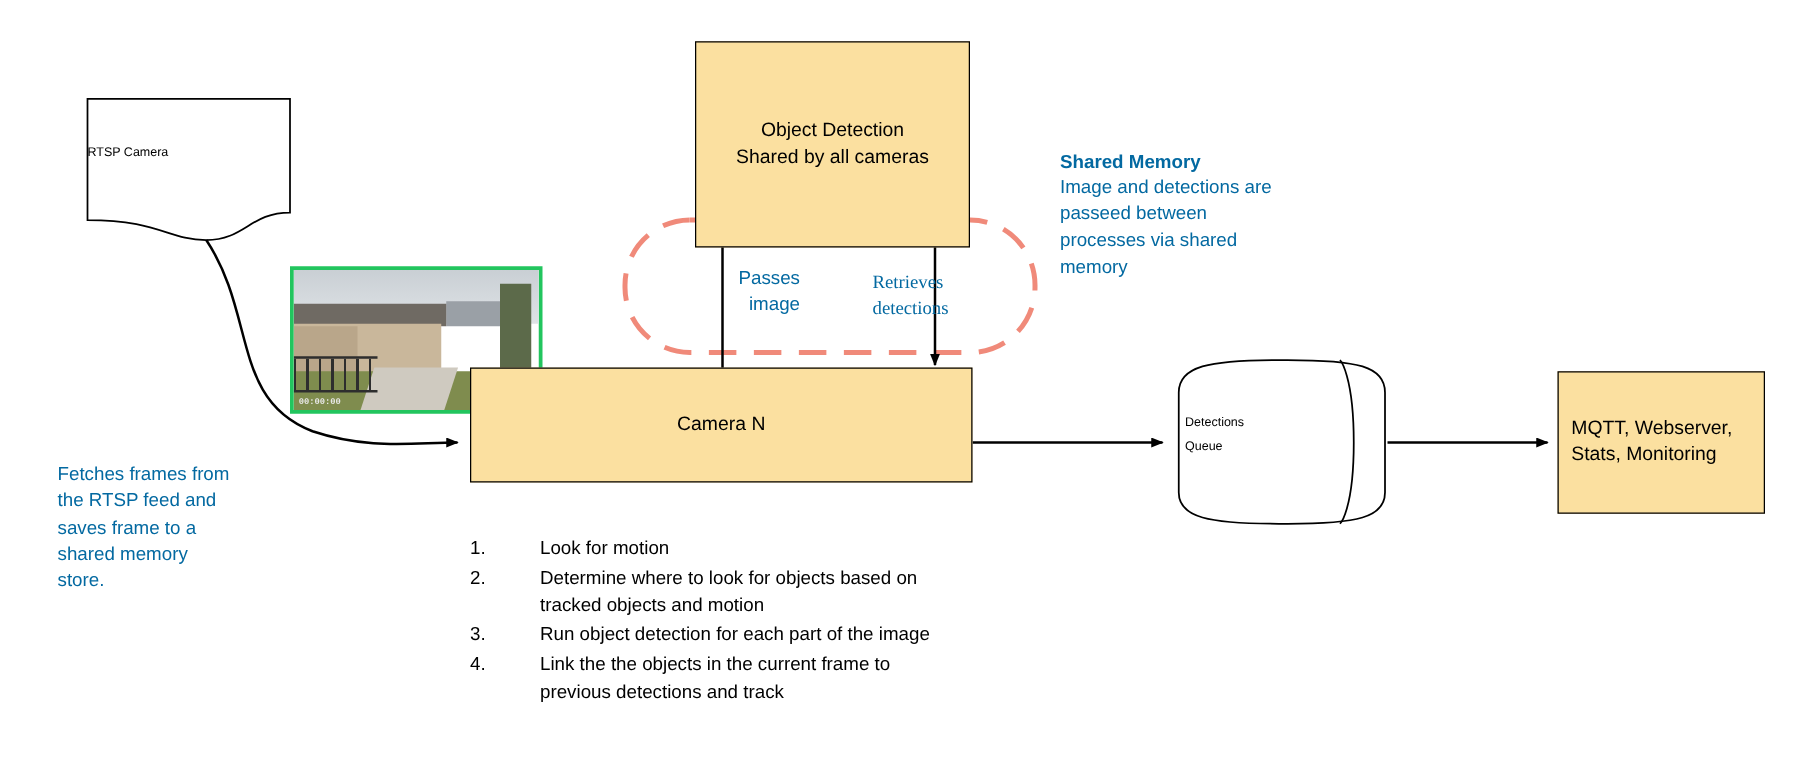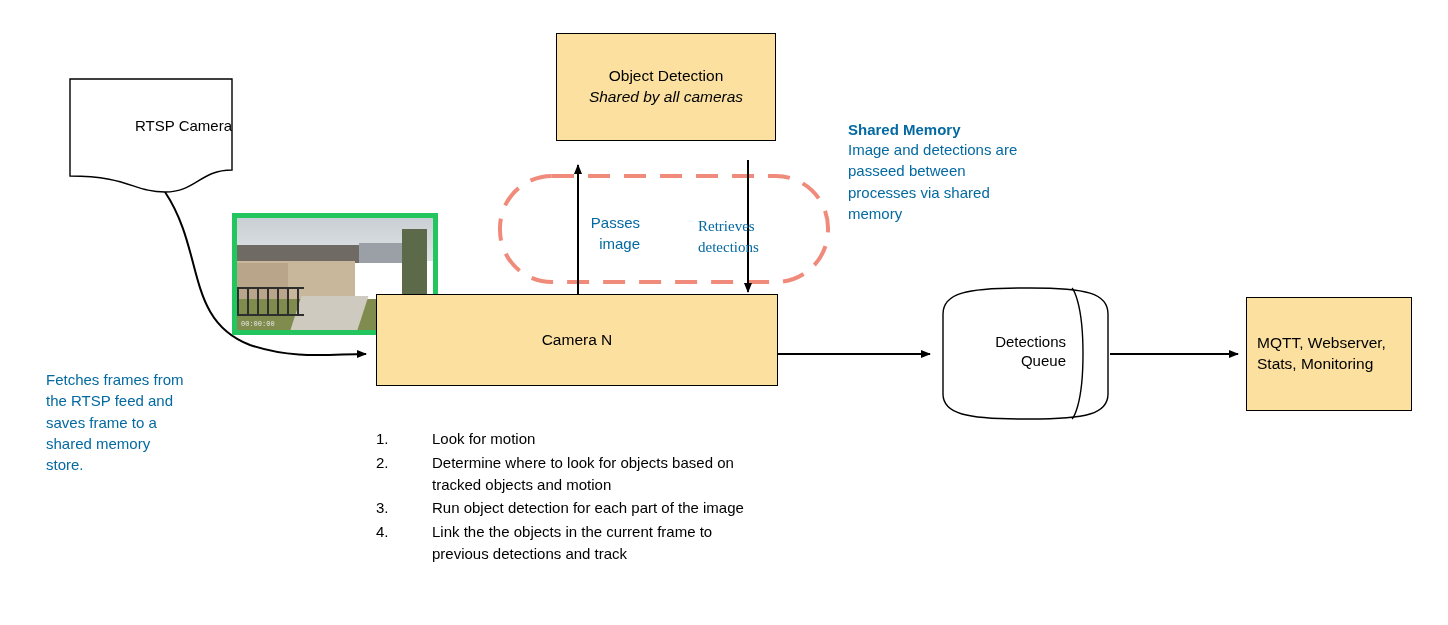--- a/index.html
+++ b/index.html
@@ -27,21 +27,20 @@
     display: flex;
     flex-direction: column;
     align-items: center;
     justify-content: center;
     text-align: center;
     font-size: 15.5px;
     color: #000000;
     line-height: 1.35;
   }
   .box .sub {
-    font-style: italic;
   }
   .text-block {
     position: absolute;
     font-size: 15px;
     line-height: 1.42;
     color: #0369a1;
     white-space: pre-wrap;
   }
   .text-block.bold-head {
     font-weight: bold;
@@ -49,22 +48,22 @@
   svg.layer {
     position: absolute;
     left: 0;
     top: 0;
     width: 1448px;
     height: 625px;
     overflow: visible;
   }
   .doc-label {
     position: absolute;
-    font-size: 15px;
-    text-align: right;
+    font-size: 10px;
+    text-align: left;
     color: #000000;
   }
   .list {
     position: absolute;
     font-size: 15px;
     line-height: 1.45;
     color: #000000;
   }
   .list-row {
     display: flex;
@@ -73,22 +72,23 @@
   .list-num {
     width: 56px;
     flex: 0 0 56px;
   }
   .list-txt {
     flex: 1 1 auto;
     max-width: 330px;
   }
   .cam-photo {
     position: absolute;
-    border: 5px solid #22c55e;
+    border: 3px solid #22c55e;
     overflow: hidden;
+    font-weight: bold;
   }
   .photo-inner {
     position: absolute;
     left: 0; top: 0; right: 0; bottom: 0;
   }
   .sky {
     position: absolute; left: 0; top: 0; width: 100%; height: 38%;
     background: linear-gradient(#c9cfd4, #dfe3e6);
   }
   .roof {
@@ -161,21 +161,21 @@
     <path d="M1110,354 L1238,354" fill="none" stroke="#000000" stroke-width="2" marker-end="url(#arrow)"></path>
 
     <g>
       <path d="M943,314 C943,293 967,288 1023,288 L1030,288 C1086,288 1108,293 1108,314 L1108,394 C1108,414 1086,419 1030,419 L1023,419 C967,419 943,414 943,394 Z" fill="#ffffff" stroke="#000000" stroke-width="1.4"></path>
       <path d="M1072,288 C1072,288 1083,300 1083,354 C1083,408 1072,419 1072,419" fill="none" stroke="#000000" stroke-width="1.4"></path>
     </g>
   </svg>
 
   <div class="doc-label" style="left:70px; top:117px; width:162px;">RTSP Camera</div>
 
-  <div class="node box" style="left:556px; top:33px; width:220px; height:108px;">
+  <div class="node box" style="left:556px; top:33px; width:220px; height:165px;">
     <div>Object Detection</div>
     <div class="sub">Shared by all cameras</div>
   </div>
 
   <div class="text-block" style="left:540px; top:212px; width:100px; text-align:right;">Passes
 image</div>
   <div class="text-block" style="left:698px; top:216px; width:104px; font-family:Liberation Serif, serif;">Retrieves
 detections</div>
 
   <div class="text-block bold-head" style="left:848px; top:119px;">Shared Memory</div>

